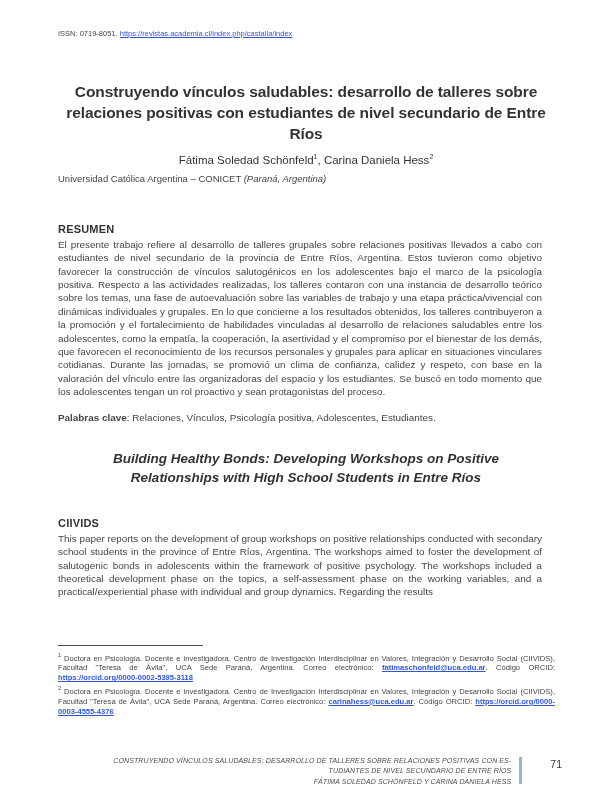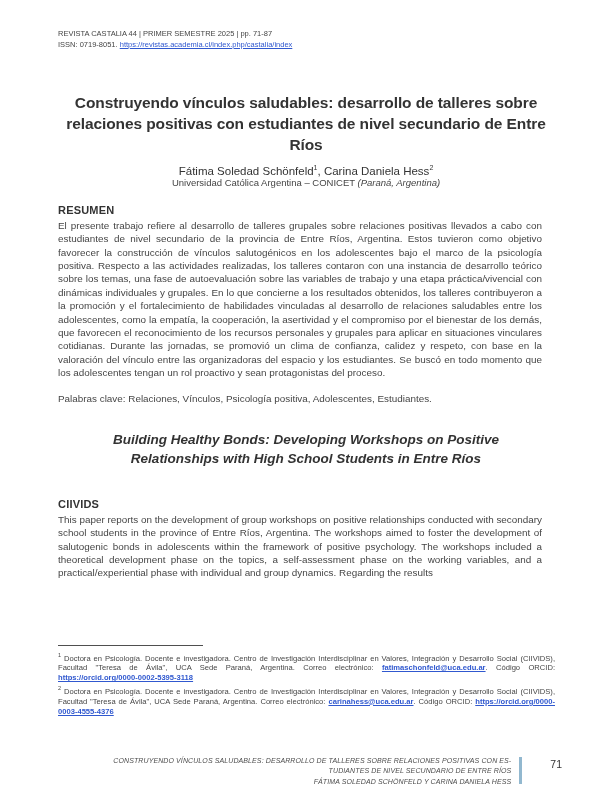--- a/index.html
+++ b/index.html
@@ -25,41 +25,41 @@
     font-size: 15.5px;
     line-height: 21px;
     font-weight: bold;
     color: var(--color-heading, #333333);
     letter-spacing: -0.1px;
   }
 
   .authors { margin-top: 9px; text-align: center; font-size: 11.5px; color: var(--color-heading, #333333); }
   .authors sup { font-size: 7px; }
 
-  .affiliation { text-align: center; font-size: 9.5px; }
+  .affiliation { margin-top: 7px; text-align: left; font-size: 9.5px; }
   .affiliation .loc { font-style: italic; }
 
   .sec-heading {
-    margin: 16px 0 0 0;
+    margin: 39px 0 0 0;
     font-size: 11px;
     font-weight: bold;
     color: var(--color-heading, #333333);
     letter-spacing: 0.2px;
   }
   .sec-heading.abstract { margin-top: 30px; }
 
   .body-just {
     margin: 3px 12px 0 0;
     text-align: justify;
     font-size: 9.9px;
     line-height: 13.4px;
   }
 
   .keywords { margin: 13px 0 0 0; font-size: 9.9px; }
-  .keywords .kw-label { font-weight: normal; text-align: center; }
+  .keywords .kw-label { font-weight: bold; text-align: center; }
 
   .title-en {
     margin: 26px auto 0 auto;
     max-width: 436px;
     text-align: center;
     font-size: 13.5px;
     line-height: 19px;
     font-style: italic;
     font-weight: bold;
     color: var(--color-heading, #333333);
@@ -97,21 +97,20 @@
   }
   .page-number { font-size: 10.5px; color: var(--color-heading, #333333); padding-top: 2px; flex: 0 0 auto; margin-left: 20px; }
 </style>
 </head>
 <body>
 
 <div class="page">
   <div class="content">
 
     <header class="running-head">
-      <div>REVISTA CASTALIA 44 | PRIMER SEMESTRE 2025 | pp. 71-87</div>
       <div><span>ISSN: 0719-8051. </span><a class="link" href="#">https://revistas.academia.cl/index.php/castalia/index</a></div>
     </header>
 
     <h1 class="title-es">Construyendo vínculos saludables: desarrollo de talleres sobre relaciones positivas con estudiantes de nivel secundario de Entre Ríos</h1>
 
     <div class="authors"><span>Fátima Soledad Schönfeld</span><sup>1</sup><span>, </span><span>Carina Daniela Hess</span><sup>2</sup></div>
 
     <div class="affiliation"><span>Universidad Católica Argentina – CONICET </span><span class="loc">(Paraná, Argentina)</span></div>
 
     <section>

